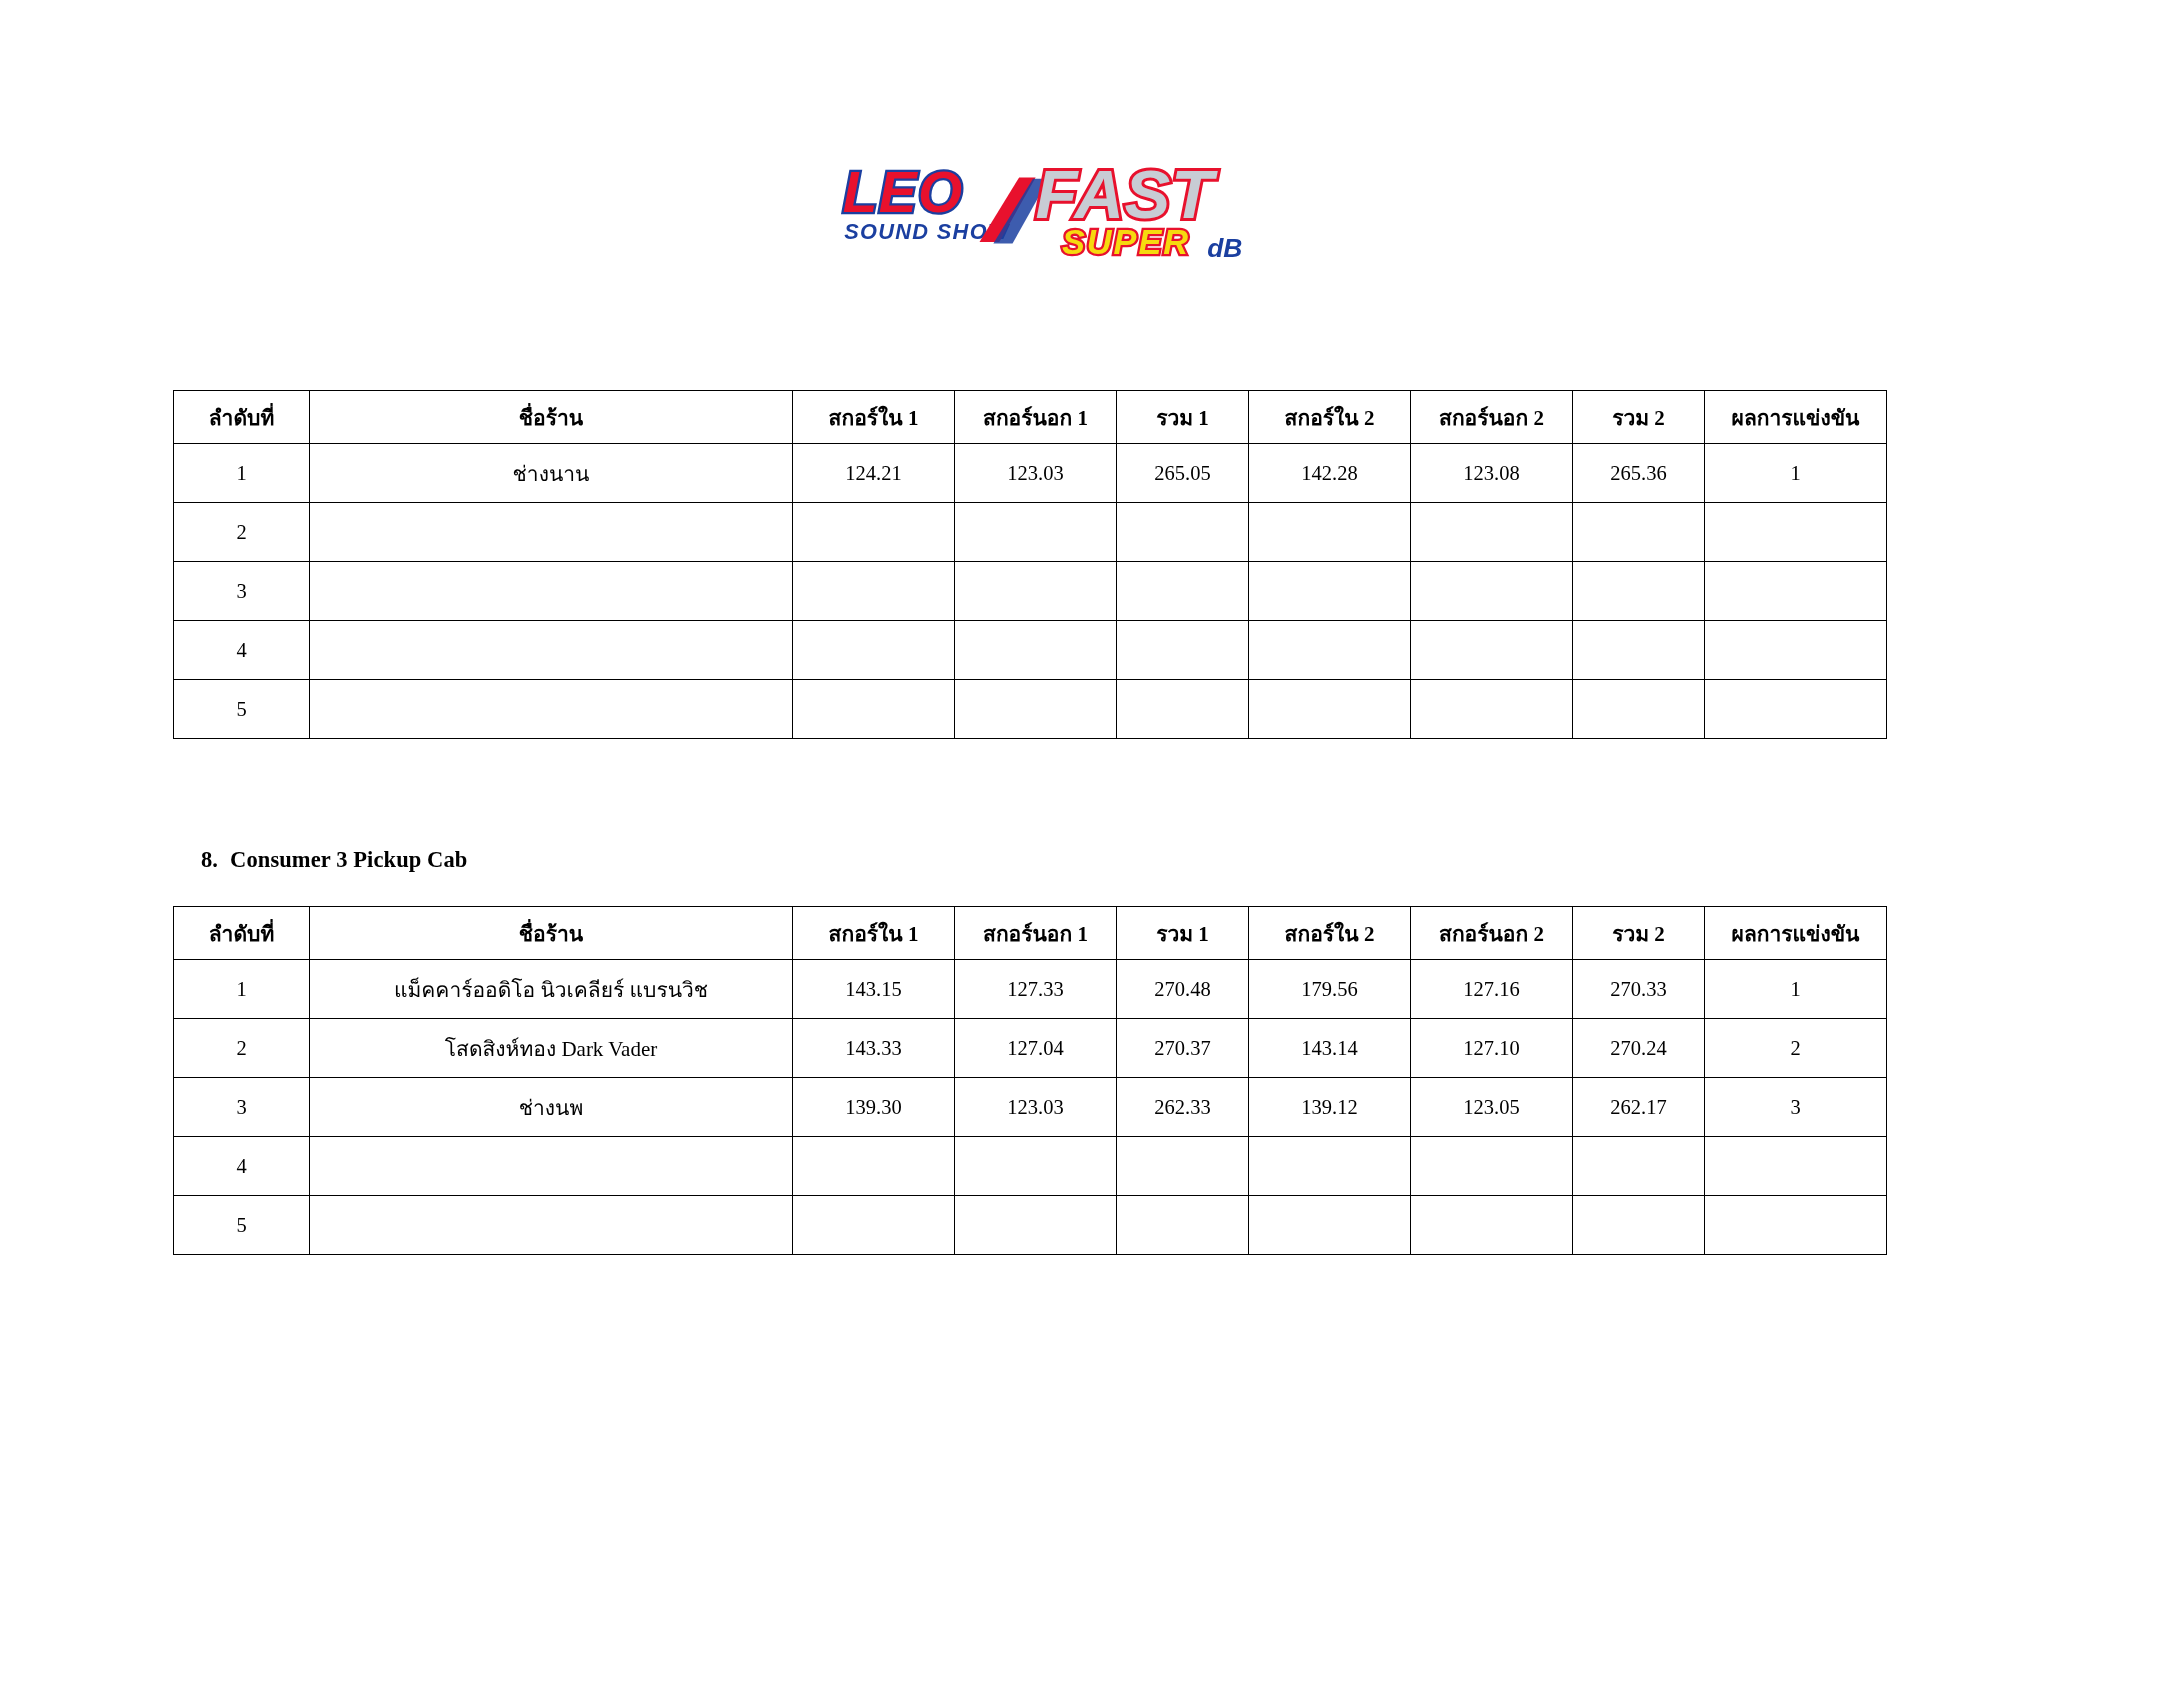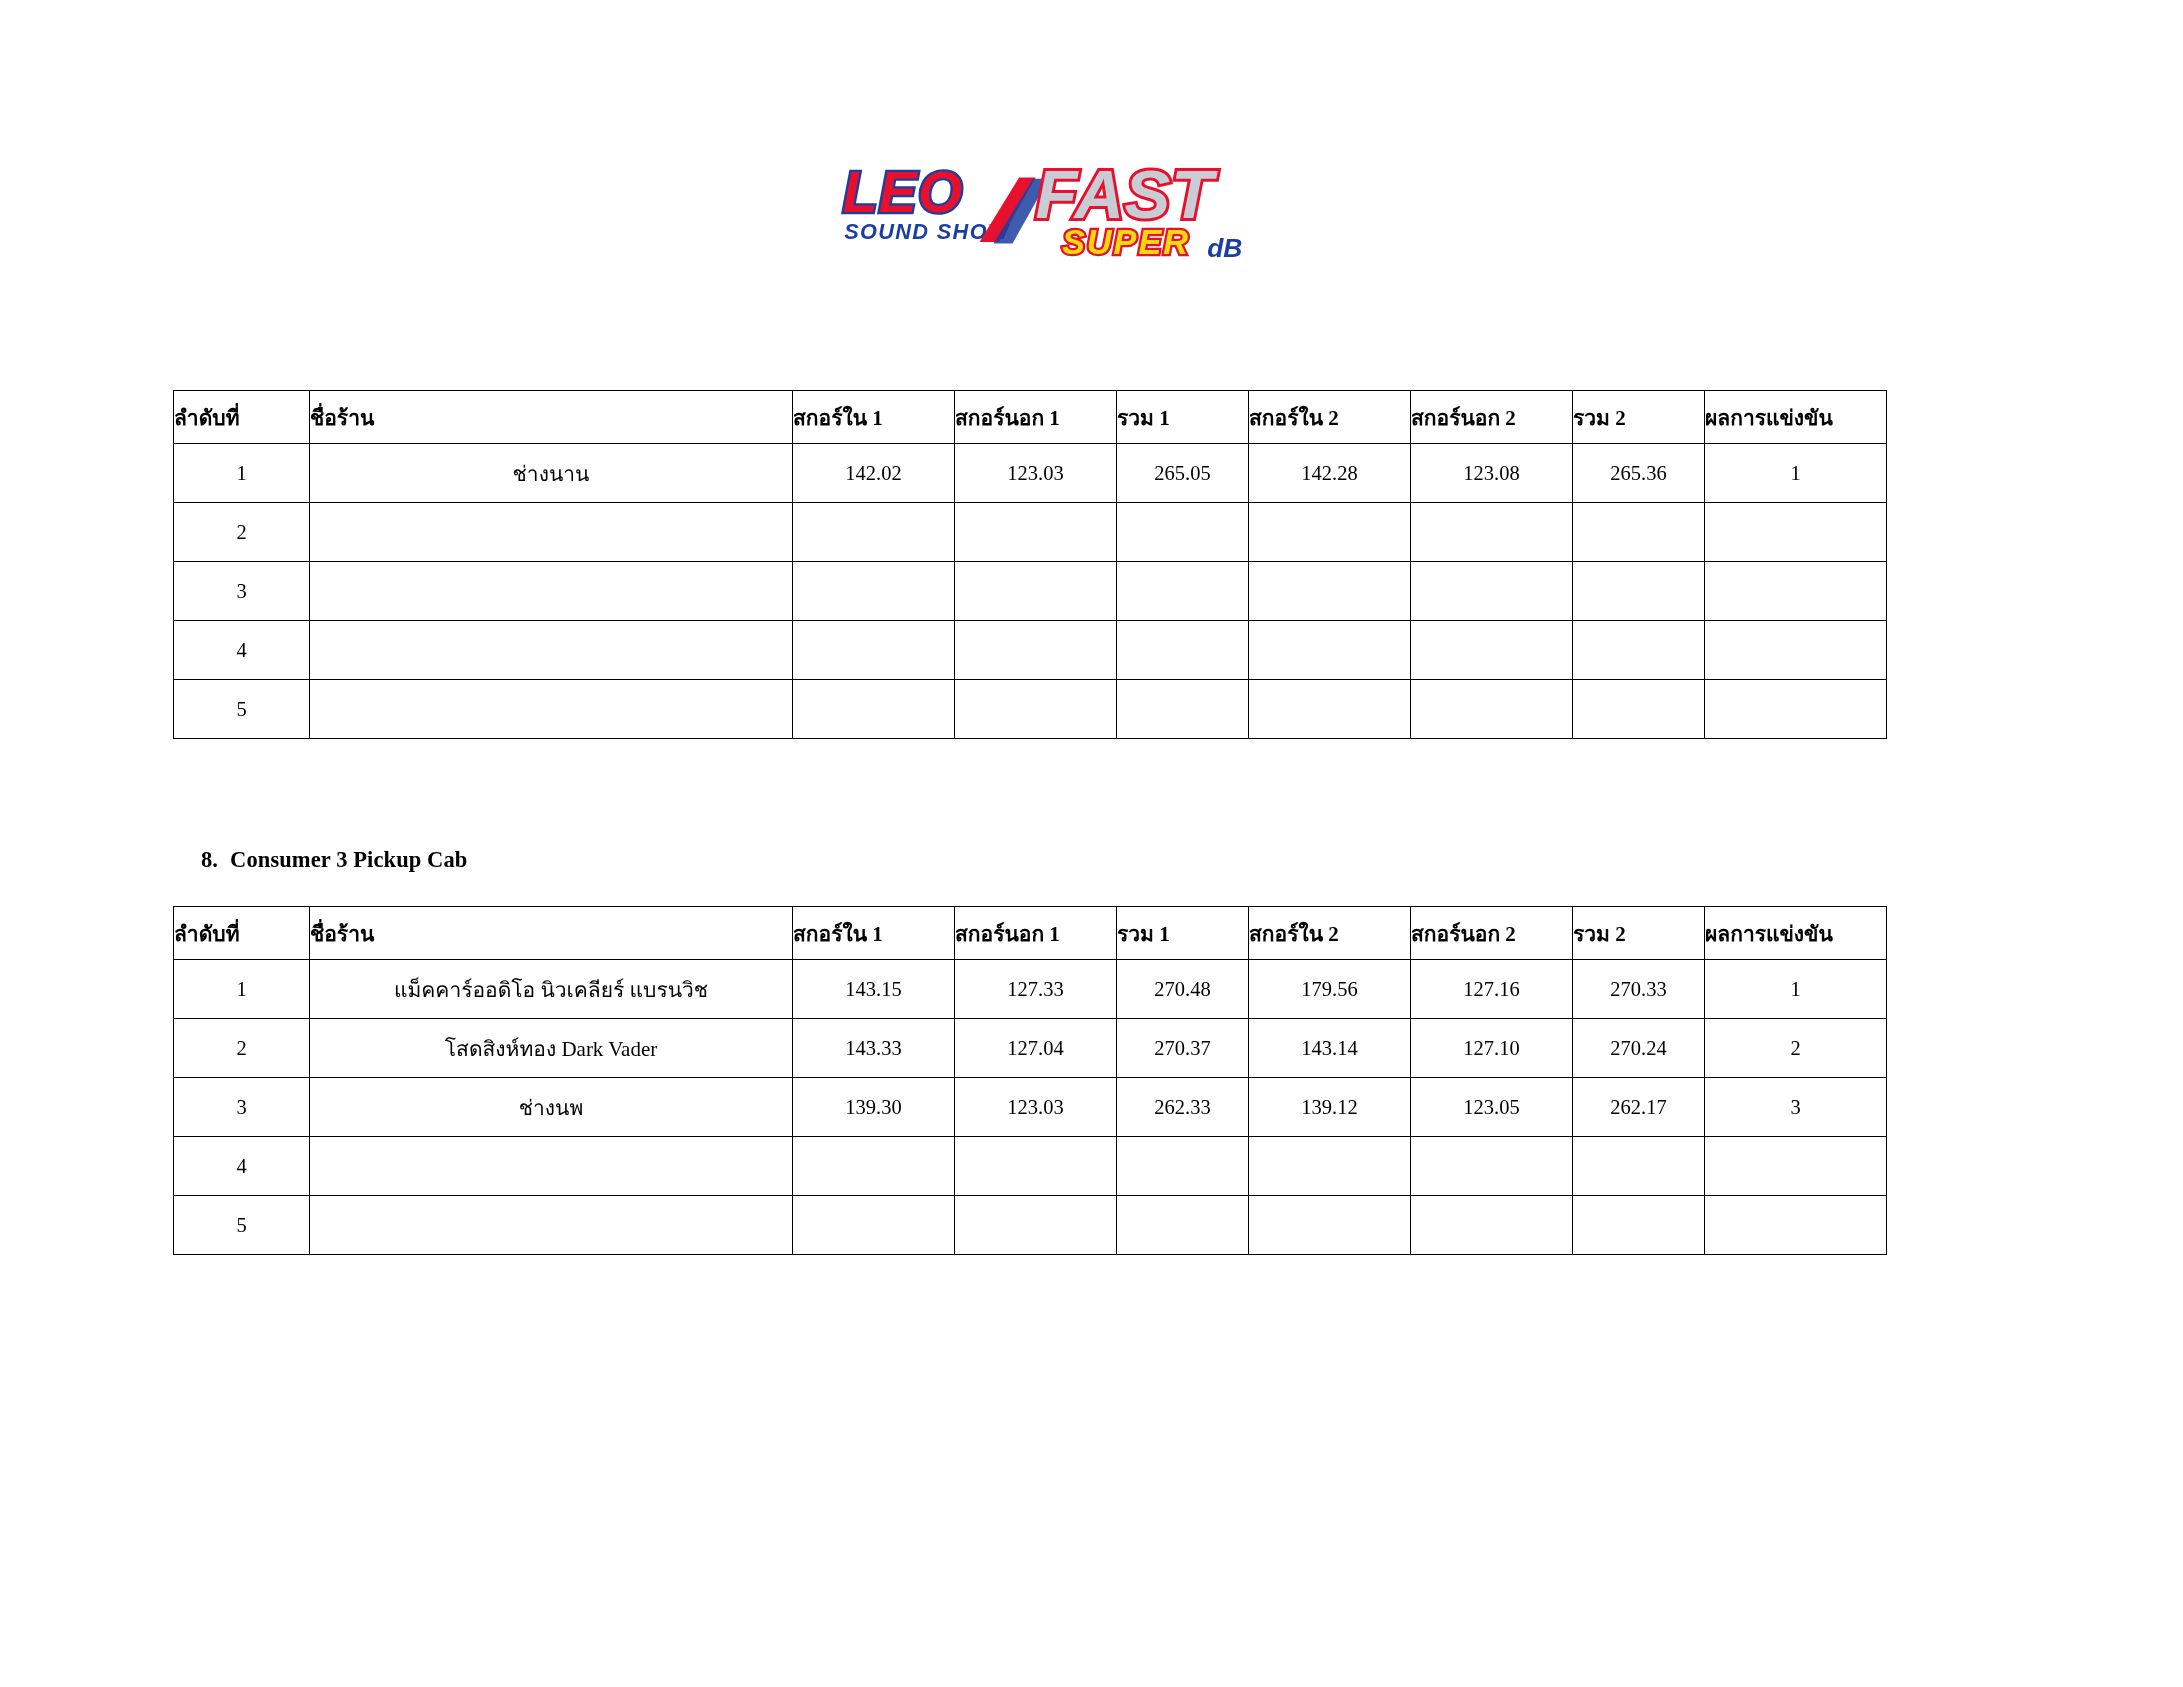--- a/index.html
+++ b/index.html
@@ -59,21 +59,21 @@
     border: 1.3px solid #000000;
     padding: 0;
     height: 58px;
     vertical-align: middle;
     font-weight: normal;
   }
   table.score thead th {
     font-family: "Liberation Serif", serif;
     font-weight: bold;
     font-size: 21px;
-    text-align: left;
+    text-align: center;
     height: 52px;
   }
   .c-rank  { width: 136px; text-align: center; }
   .c-shop  { width: 483px; text-align: left; }
   .c-num   { width: 162px; text-align: center; }
   .c-total { width: 132px; text-align: center; }
   .c-res   { width: 182px; text-align: center; }
 
   .rank-cell {
     text-align: center;
@@ -147,21 +147,21 @@
         <th>สกอร์ใน 2</th>
         <th>สกอร์นอก 2</th>
         <th>รวม 2</th>
         <th>ผลการแข่งขัน</th>
       </tr>
     </thead>
     <tbody>
       <tr>
         <td class="rank-cell">1</td>
         <td class="shop-cell">ช่างนาน</td>
-        <td class="val-cell">142.02</td>
+        <td class="val-cell">124.21</td>
         <td class="val-cell">123.03</td>
         <td class="val-cell">265.05</td>
         <td class="val-cell">142.28</td>
         <td class="val-cell">123.08</td>
         <td class="val-cell">265.36</td>
         <td class="val-cell">1</td>
       </tr>
       <tr>
         <td class="rank-cell">2</td>
         <td class="shop-cell empty-cell"></td>

